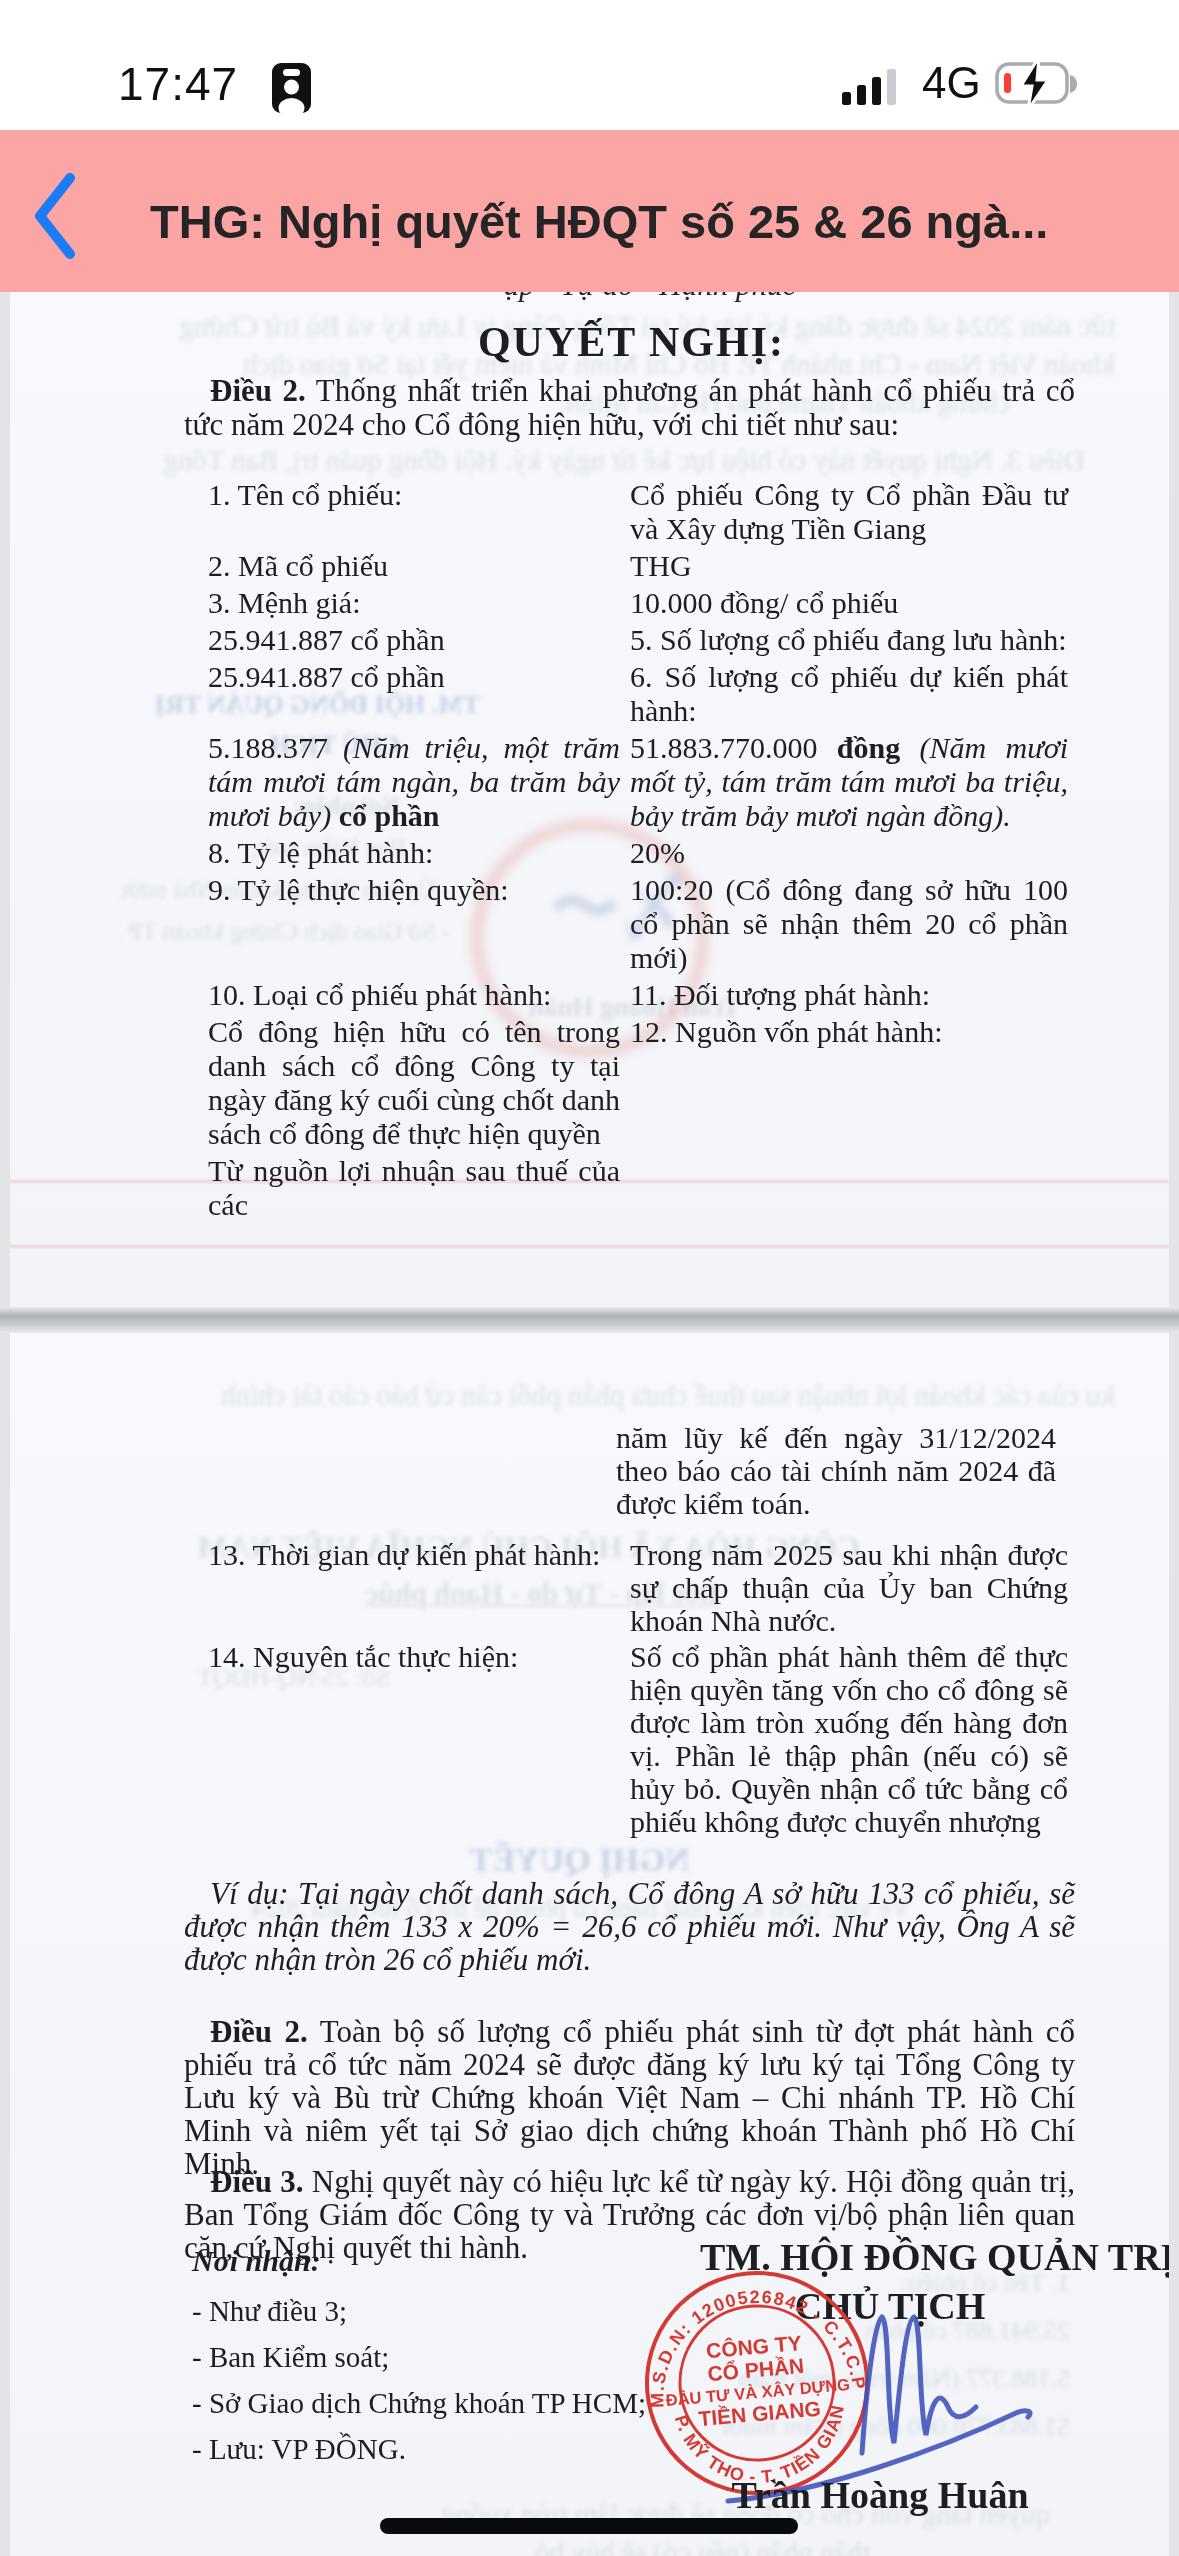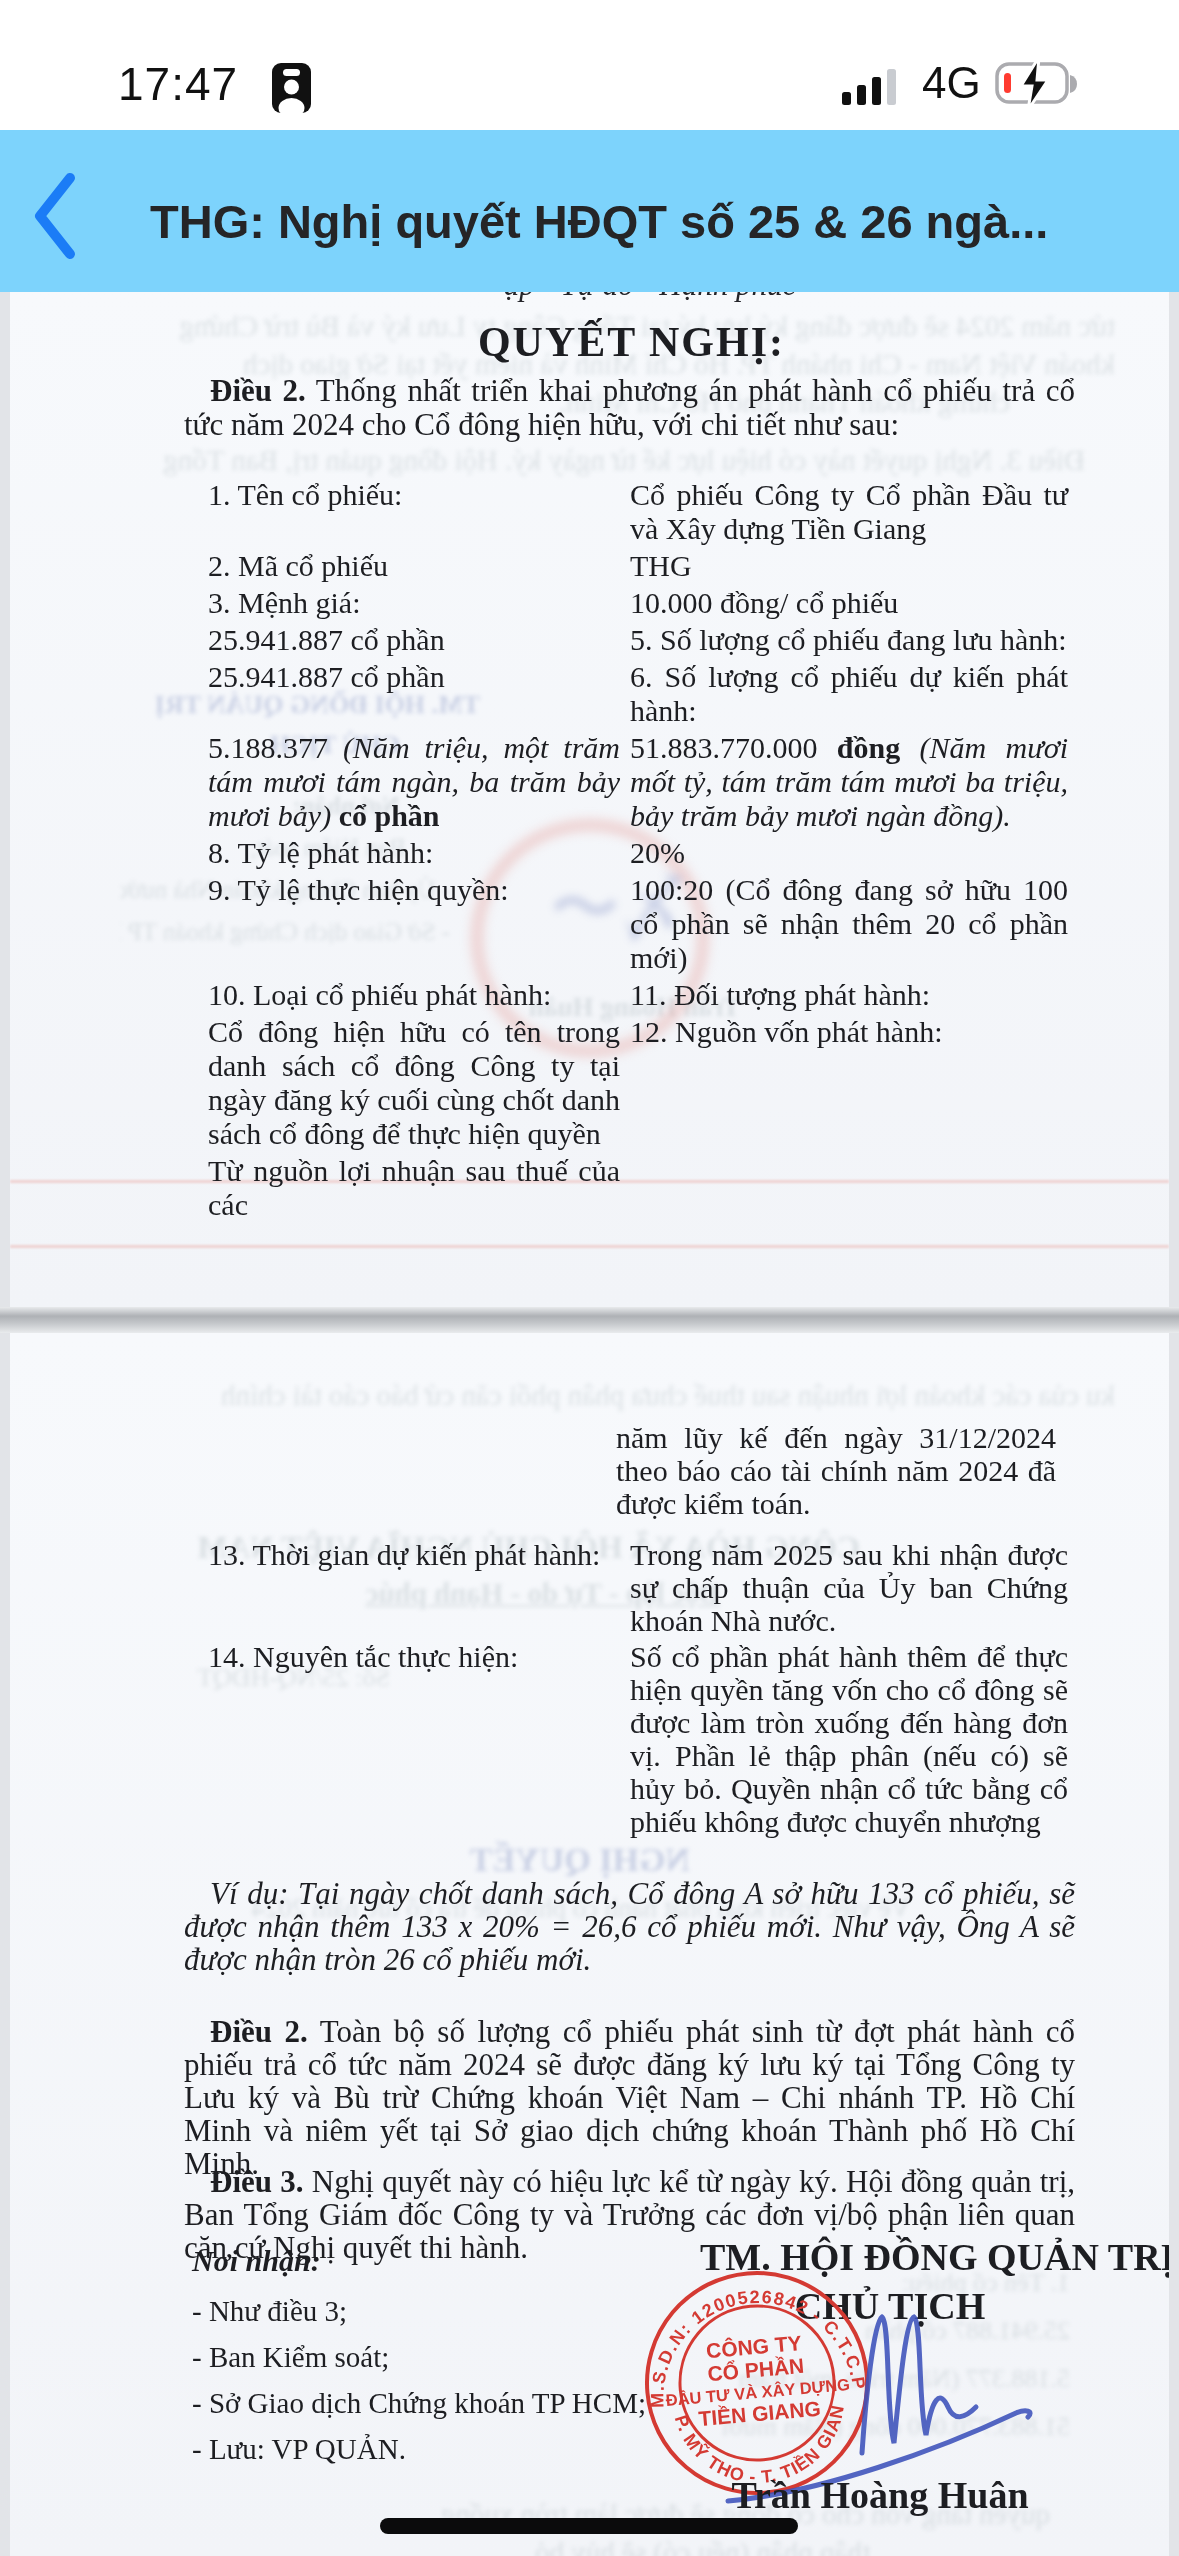--- a/index.html
+++ b/index.html
@@ -6,21 +6,21 @@
   .screen{position:relative;width:1179px;height:2556px;background:#ffffff;overflow:hidden;
           font-family:"Liberation Sans",sans-serif;}
   
   .statusbar{position:absolute;top:0;left:0;width:1179px;height:130px;background:#fff;z-index:30;}
   .time{position:absolute;left:118px;top:57px;font-size:46px;font-weight:400;color:#111;letter-spacing:1px;}
   .contact-badge{position:absolute;left:272px;top:63px;}
   .sig{position:absolute;left:842px;top:62px;}
   .nettype{position:absolute;left:922px;top:58px;font-size:44px;color:#111;}
   .batt{position:absolute;left:995px;top:56px;}
   
-  .navbar{position:absolute;top:130px;left:0;width:1179px;height:162px;background:#7dd3fc;z-index:30;}
+  .navbar{position:absolute;top:130px;left:0;width:1179px;height:162px;background:#fca5a5;z-index:30;}
   .back-btn{position:absolute;left:28px;top:40px;width:70px;height:100px;cursor:pointer;}
   .nav-title{position:absolute;left:150px;top:64px;width:1010px;font-size:47px;font-weight:700;color:#252527;
              white-space:nowrap;overflow:hidden;}
   
   .doc-area{position:absolute;top:292px;left:0;width:1179px;height:2264px;background:#e2e4e8;}
   .page{position:absolute;left:10px;width:1159px;background:linear-gradient(180deg,#f7f9fc,#f2f4f8);
         overflow:hidden;color:#1d1e22;font-family:"Liberation Serif",serif;}
   .page1{top:0;height:1015px;}
   .page-gap{position:absolute;top:1015px;left:0;width:1179px;height:26px;
             background:linear-gradient(180deg,#e8eaec 0%,#aeb1b5 35%,#c6c9cc 65%,#e9ebed 100%);}
@@ -193,21 +193,21 @@
       <div class="example">Ví dụ: Tại ngày chốt danh sách, Cổ đông A sở hữu 133 cổ phiếu, sẽ được nhận thêm 133 x 20% = 26,6 cổ phiếu mới. Như vậy, Ông A sẽ được nhận tròn 26 cổ phiếu mới.</div>
       <div class="para art2"><b>Điều 2.</b><span> Toàn bộ số lượng cổ phiếu phát sinh từ đợt phát hành cổ phiếu trả cổ tức năm 2024 sẽ được đăng ký lưu ký tại Tổng Công ty Lưu ký và Bù trừ Chứng khoán Việt Nam – Chi nhánh TP. Hồ Chí Minh và niêm yết tại Sở giao dịch chứng khoán Thành phố Hồ Chí Minh.</span></div>
       <div class="para art3"><b>Điều 3.</b><span> Nghị quyết này có hiệu lực kể từ ngày ký. Hội đồng quản trị, Ban Tổng Giám đốc Công ty và Trưởng các đơn vị/bộ phận liên quan căn cứ Nghị quyết thi hành.</span></div>
 
       <div class="recipients">
         <div class="recipients-heading">Nơi nhận:</div>
         <div id="recipients-list">
             <div class="rcpt">- Như điều 3;</div>
             <div class="rcpt">- Ban Kiểm soát;</div>
             <div class="rcpt">- Sở Giao dịch Chứng khoán TP HCM;</div>
-            <div class="rcpt">- Lưu: VP QUẢN.</div>
+            <div class="rcpt">- Lưu: VP ĐỒNG.</div>
           </div>
       </div>
 
       <div class="sign-block">
         <div>TM. HỘI ĐỒNG QUẢN TRỊ</div>
         <div>CHỦ TỊCH</div>
       </div>
 
       <div class="stamp-wrap">
         <svg width="250" height="250" viewBox="0 0 250 250">

